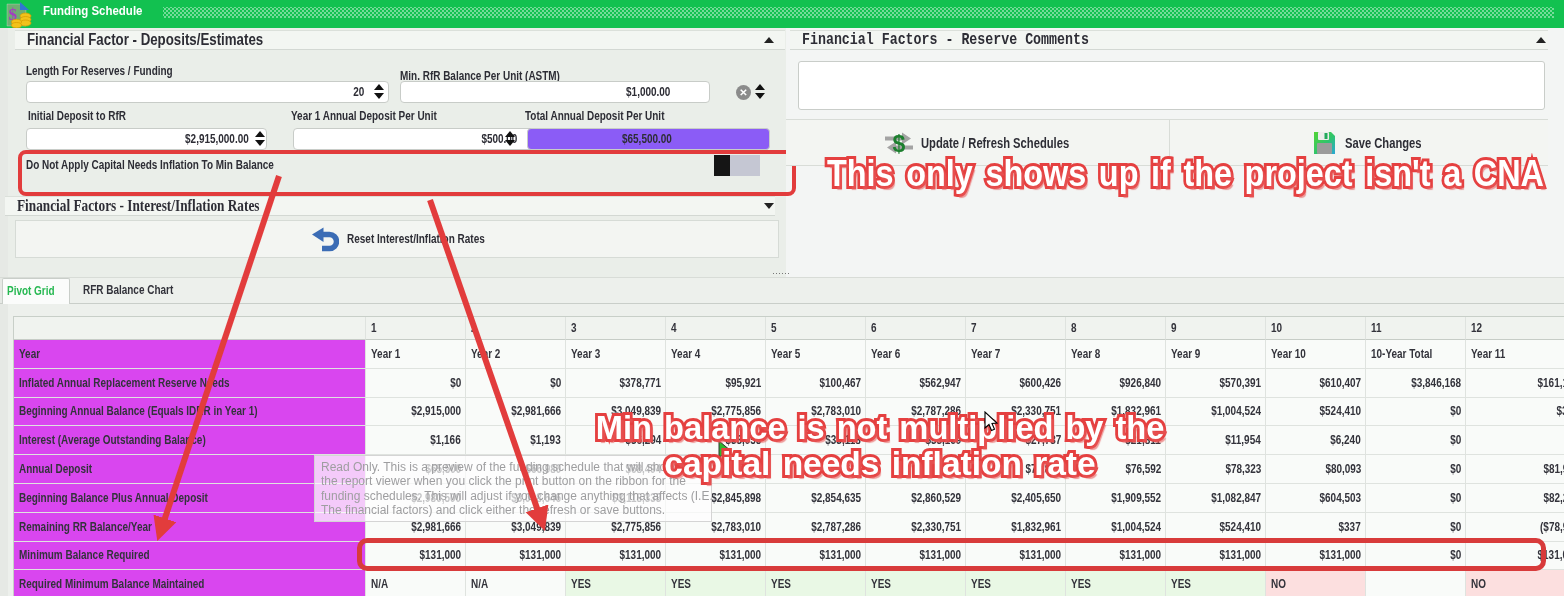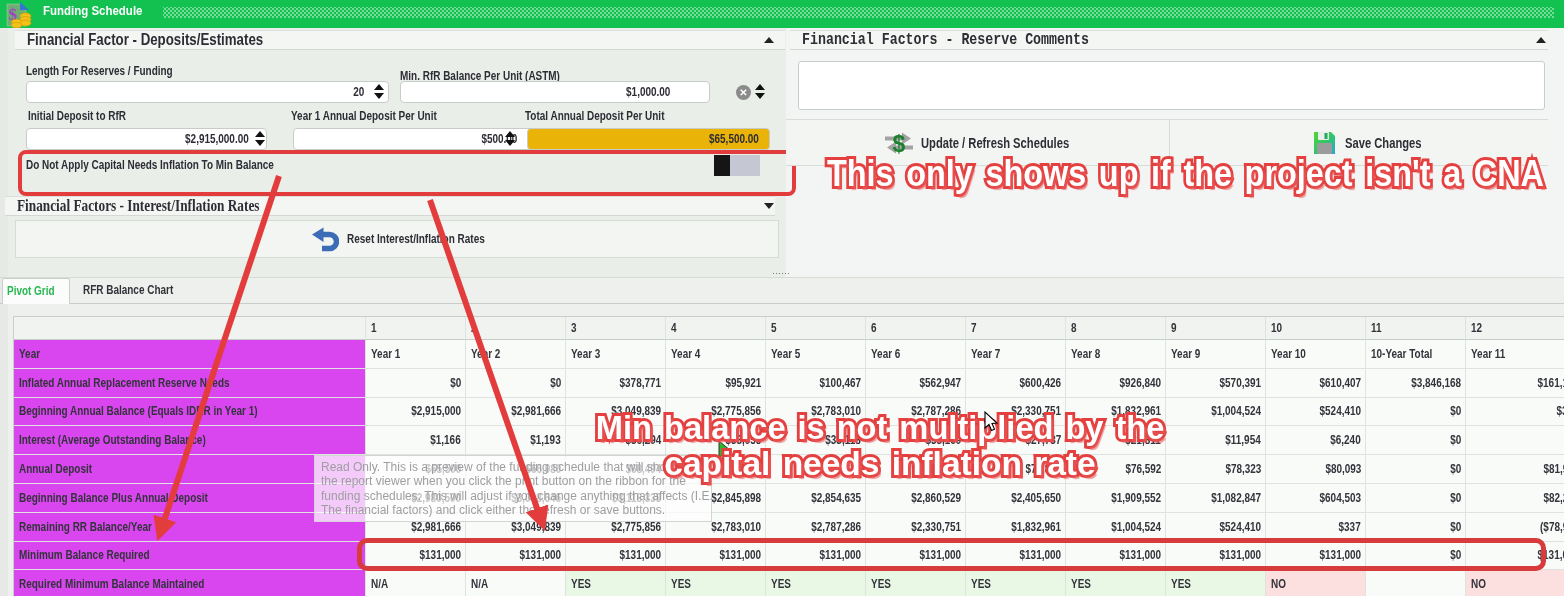--- a/index.html
+++ b/index.html
@@ -13,21 +13,21 @@
   background-image: radial-gradient(rgba(255,255,255,.42) 0.9px, rgba(0,0,0,0) 1.1px), radial-gradient(rgba(255,255,255,.42) 0.9px, rgba(0,0,0,0) 1.1px);
   background-size:4px 4px, 4px 4px; background-position:0 0, 2px 2px; }
 #gutter { left:0; top:28px; width:8px; height:568px; background:#e6e9e5; }
 .sechead { height:20px; background:#f3f6f2; border-top:1px solid #dbe0da; border-bottom:1px solid #d3d8d3;
   font-size:16px; font-weight:bold; color:#2d2d35; line-height:18px; padding-left:12px; }
 .tri-up { width:0; height:0; border-left:5px solid transparent; border-right:5px solid transparent; border-bottom:6px solid #222; }
 .tri-dn { width:0; height:0; border-left:5px solid transparent; border-right:5px solid transparent; border-top:6px solid #222; }
 .flabel { font-size:12px; font-weight:bold; color:#2d2d35; line-height:14px; }
 .field { background:#fff; border:1px solid #c8ccc8; border-radius:4px; height:22px;
   font-size:12px; font-weight:bold; color:#2d2d35; line-height:20px; text-align:right; }
-.field.dis { background:#eab308; text-align:right; }
+.field.dis { background:#8b5cf6; text-align:center; }
 .spin .u { width:0;height:0;border-left:5px solid transparent;border-right:5px solid transparent;border-bottom:6.5px solid #111; margin-bottom:3px;}
 .spin .d { width:0;height:0;border-left:5px solid transparent;border-right:5px solid transparent;border-top:6.5px solid #111;}
 .redbox { border:4px solid #e23c3c; border-radius:8px; }
 .redtext { font-weight:bold; color:#fff; white-space:nowrap;
   -webkit-text-stroke:6px #e54040; paint-order:stroke fill;
   text-shadow:3px 4px 1px rgba(232,90,90,0.6); }
 #tabline { left:0; top:303px; width:1564px; height:1px; background:#c9cec9; }
 #topline { left:0; top:277px; width:1564px; height:1px; background:#d8dcd7; }
 #tab1 { left:2px; top:278px; width:68px; height:26px; background:#fbfcfb; border:1px solid #c9cec9; border-bottom:none;
   border-radius:2px 2px 0 0; color:#27b852; font-size:12px; font-weight:bold; text-align:center; line-height:25px; }

